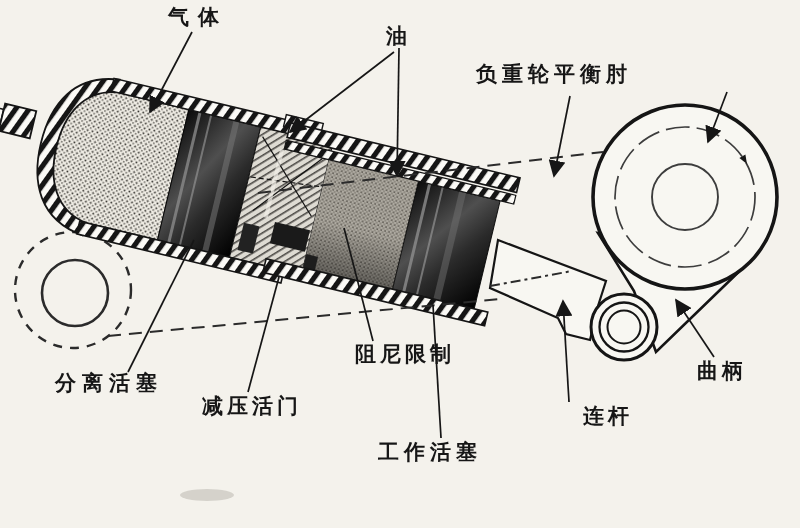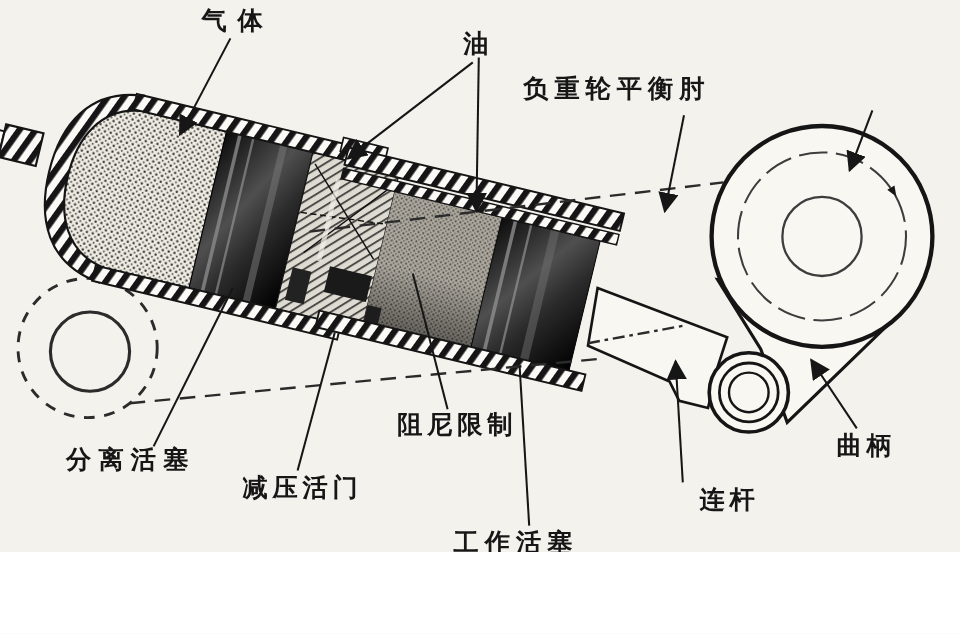--- a/index.html
+++ b/index.html
@@ -1,17 +1,17 @@
 <!DOCTYPE html>
 <html><head>
 <meta charset="utf-8">
 <style>
   html,body{margin:0;padding:0;}
   #stage{
-    position:relative;width:800px;height:460px;overflow:hidden;
+    position:relative;width:800px;height:528px;overflow:hidden;
     background:#f4f2ec;
     font-family:"DejaVu Serif","Liberation Serif",serif;
   }
   #stage svg{position:absolute;left:0;top:0;}
   .lbl{
     position:absolute;color:#161616;font-size:21px;font-weight:700;
     letter-spacing:4px;white-space:nowrap;line-height:1;
     font-family:"DejaVu Serif","Liberation Serif",serif;
   }
 </style>
@@ -154,21 +154,21 @@
     <line x1="248" y1="392" x2="279" y2="277"></line>
     <line x1="373" y1="341" x2="344" y2="228"></line>
     <line x1="441" y1="438" x2="433" y2="305"></line>
     <line x1="569" y1="402" x2="563" y2="301" marker-end="url(#ah)"></line>
     <line x1="714" y1="357" x2="676" y2="300" marker-end="url(#ah)"></line>
   </g>
 </svg>
 
 <div class="lbl" style="left:168px;top:6px;letter-spacing:9px;">气体</div>
 <div class="lbl" style="left:386px;top:25px;">油</div>
-<div class="lbl" style="left:436px;top:63px;letter-spacing:5px;">负重轮平衡肘</div>
+<div class="lbl" style="left:476px;top:63px;letter-spacing:5px;">负重轮平衡肘</div>
 <div class="lbl" style="left:55px;top:373px;letter-spacing:6px;font-family:Liberation Serif, serif;">分离活塞</div>
 <div class="lbl" style="left:202px;top:395px;">减压活门</div>
-<div class="lbl" style="left:320px;top:343px;padding-left:11px;">阻尼限制</div>
+<div class="lbl" style="left:344px;top:343px;padding-left:11px;">阻尼限制</div>
 <div class="lbl" style="left:378px;top:441px;letter-spacing:5px;">工作活塞</div>
 <div class="lbl" style="left:536px;top:405px;margin-left:47px;">连杆</div>
 <div class="lbl" style="left:697px;top:360px;">曲柄</div>
 
 </div>
 
 </body></html>

